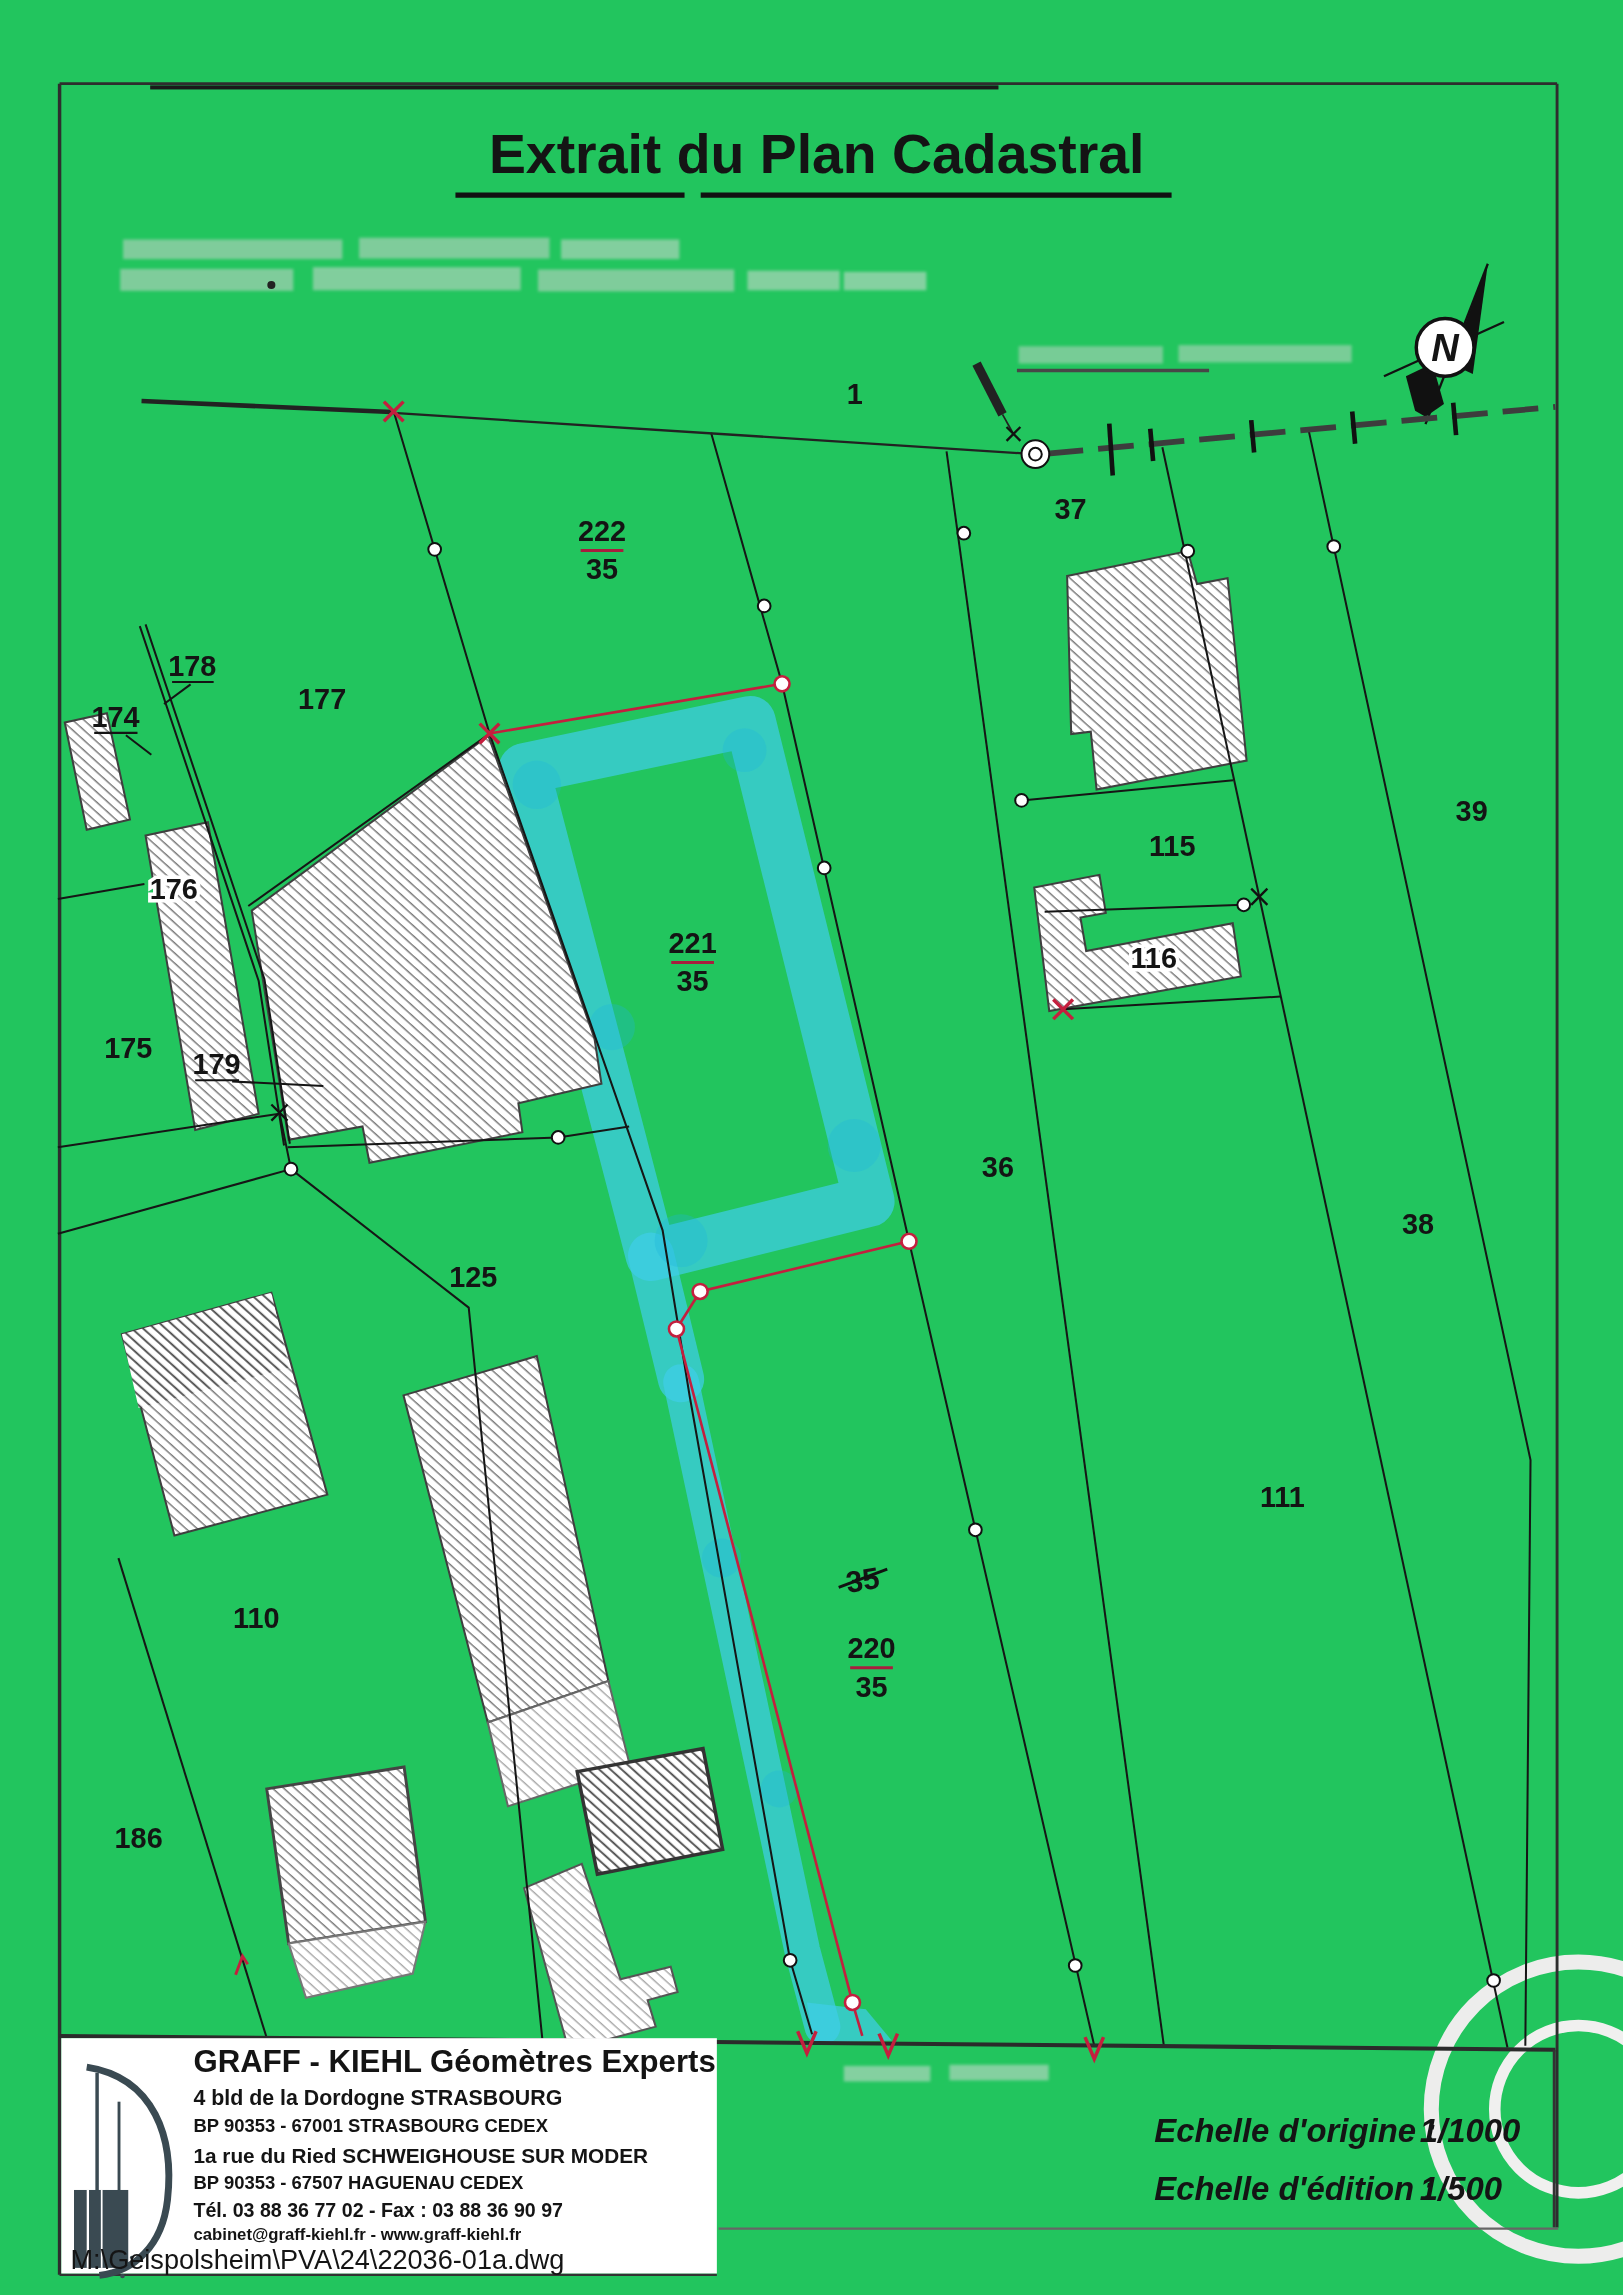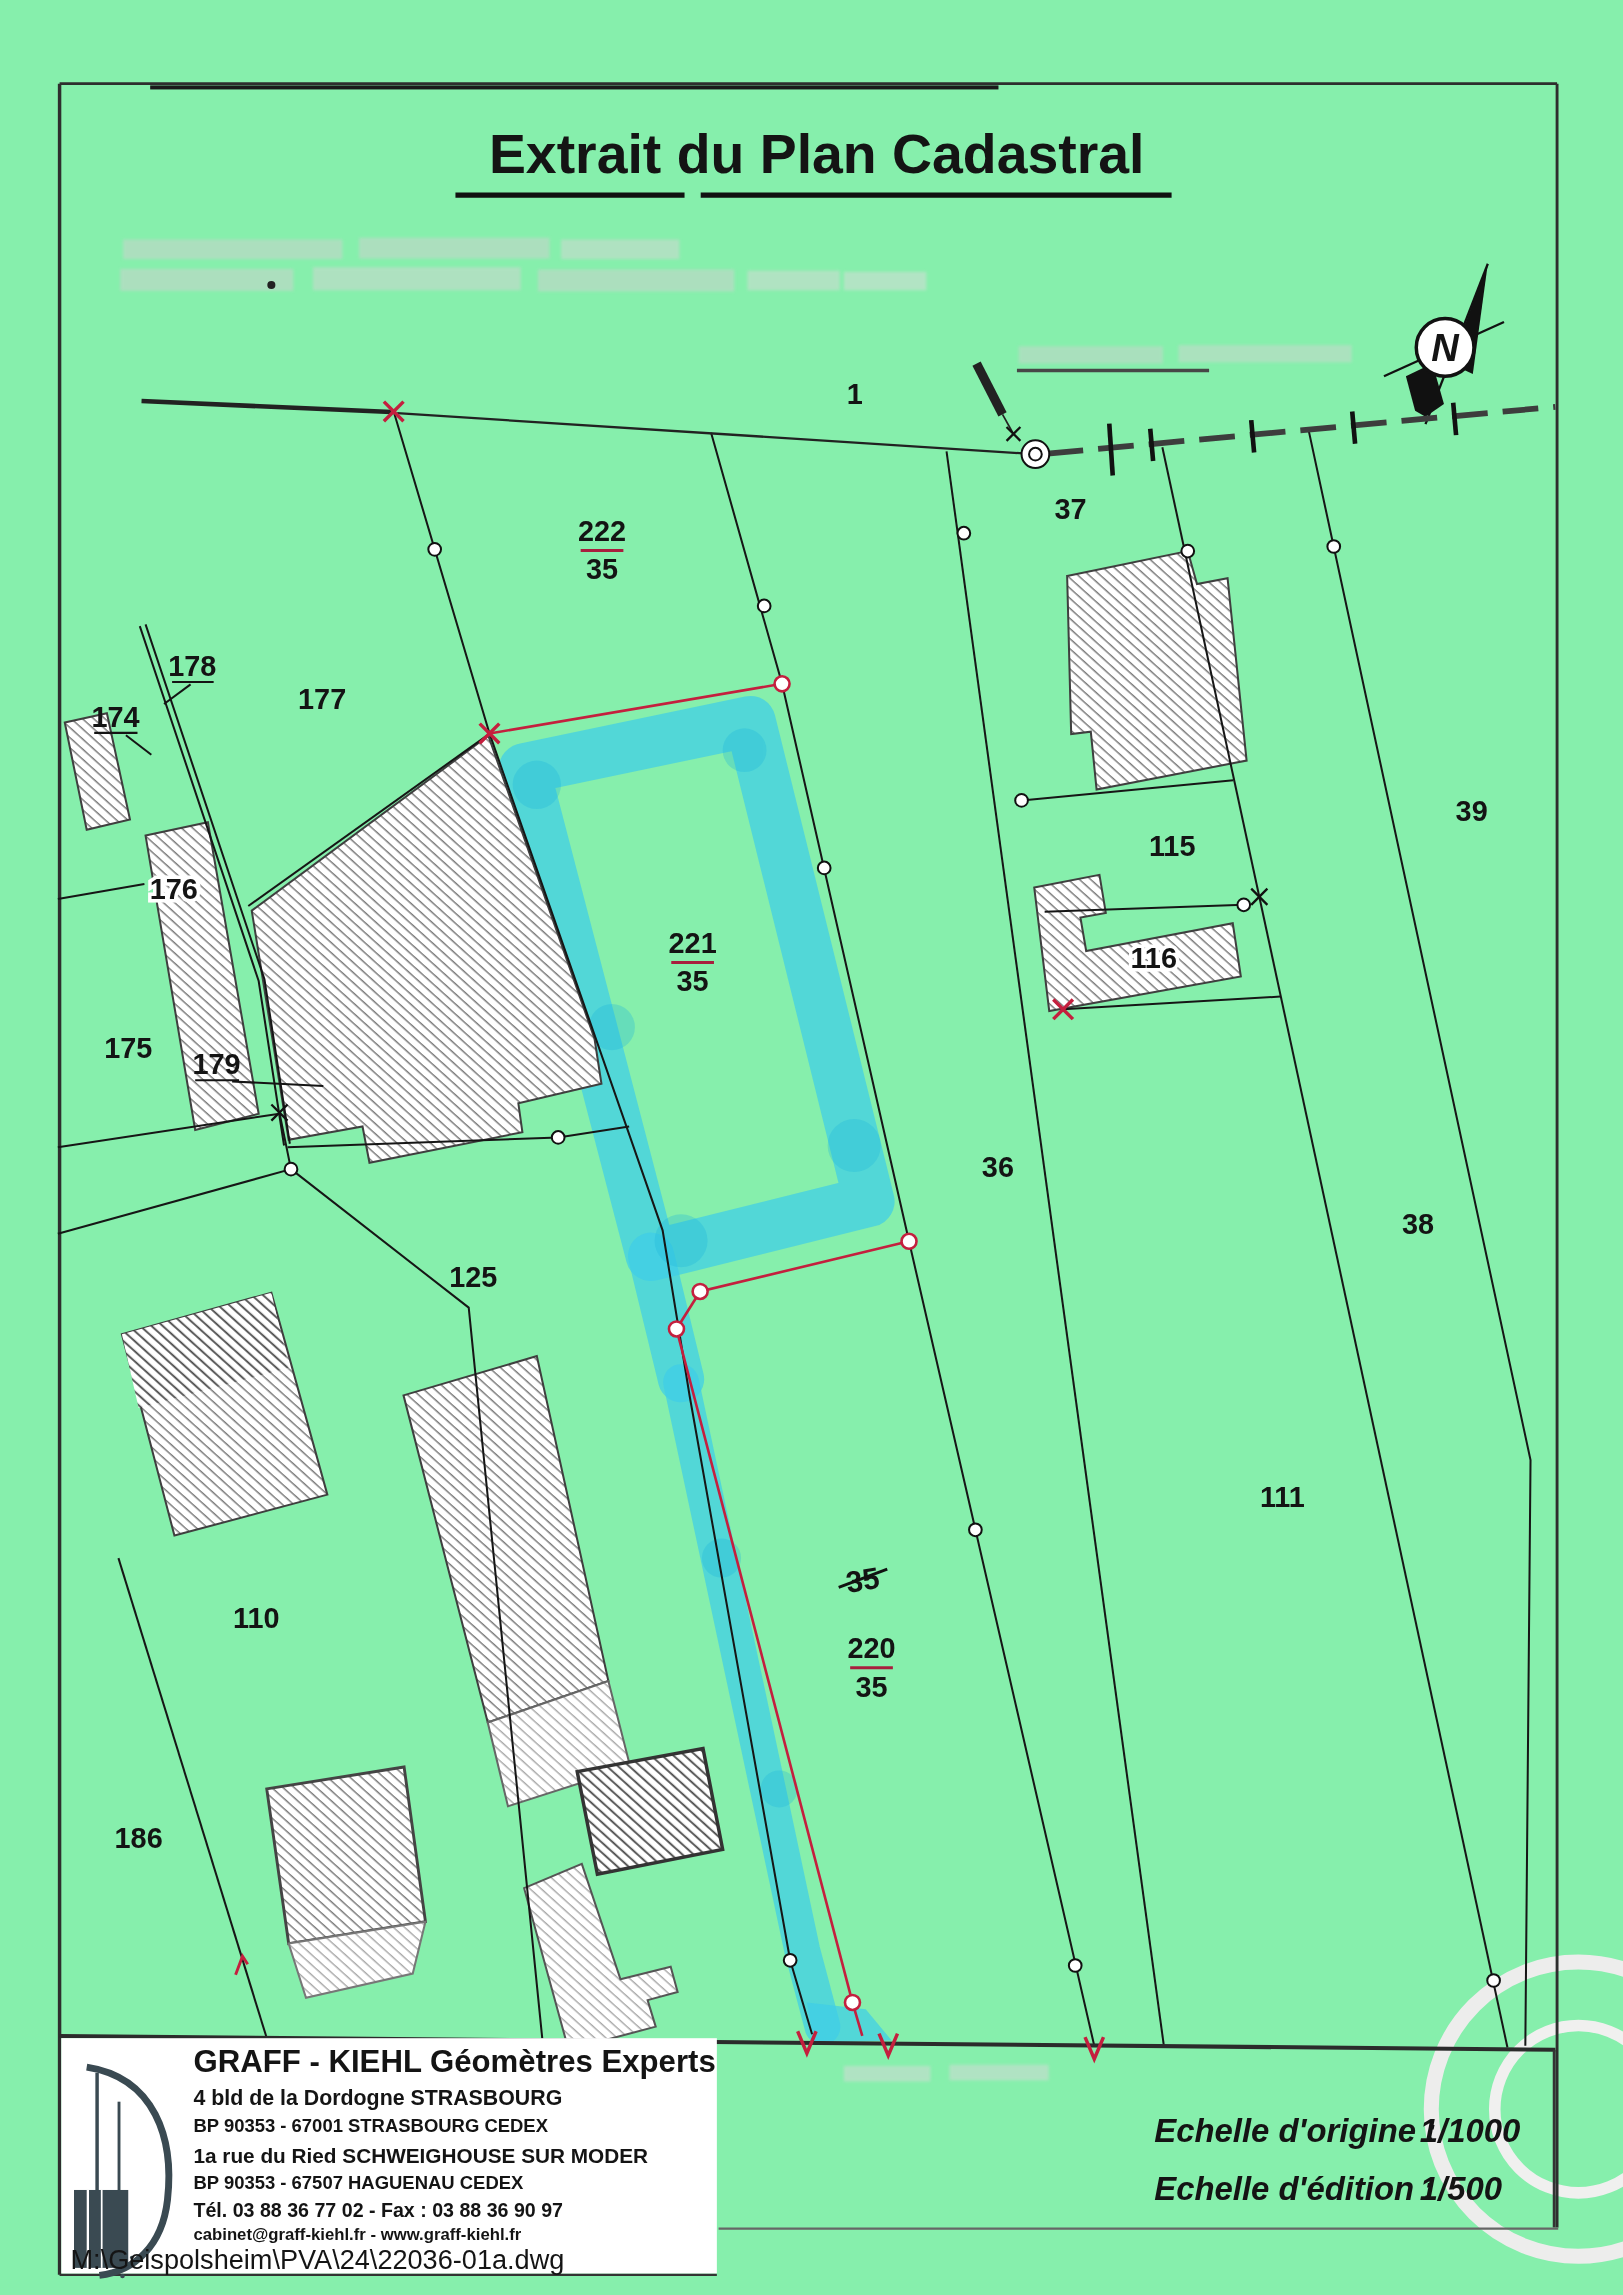--- a/index.html
+++ b/index.html
@@ -1,16 +1,16 @@
 <!DOCTYPE html>
 <html style="font-size:9.2px"><head>
 <meta charset="utf-8">
 <style>
   html,body{margin:0;padding:0;background:#ffffff;}
-  .page{position:relative;width:1623px;height:2295px;background:#86efac;overflow:hidden;
+  .page{position:relative;width:1623px;height:2295px;background:#22c55e;overflow:hidden;
         font-family:"Liberation Sans", sans-serif;}
   svg{position:absolute;left:0;top:0;}
   text{fill:#141414;}
   .halo{paint-order:stroke;stroke:#ffffff;stroke-width:12px;}
 </style>
 </head>
 <body>
 
 <div class="page">
 <svg width="1623" height="2295" viewBox="0 0 2812 3977">

